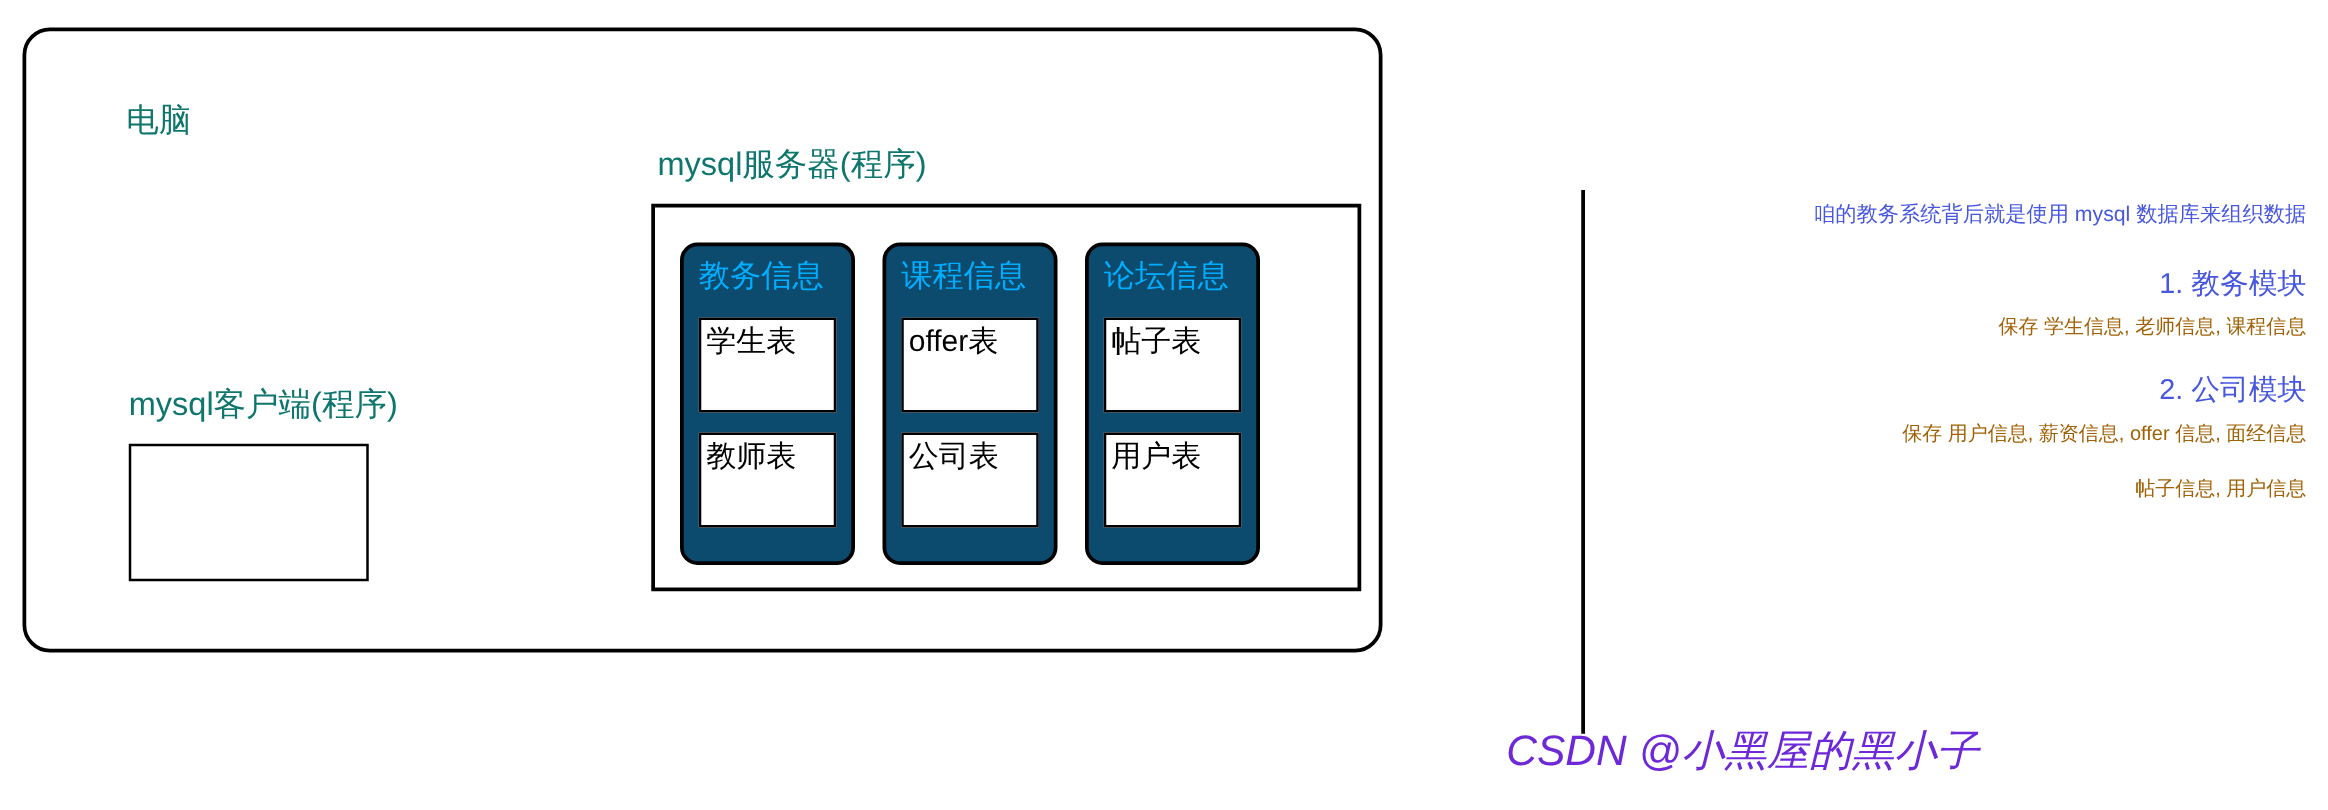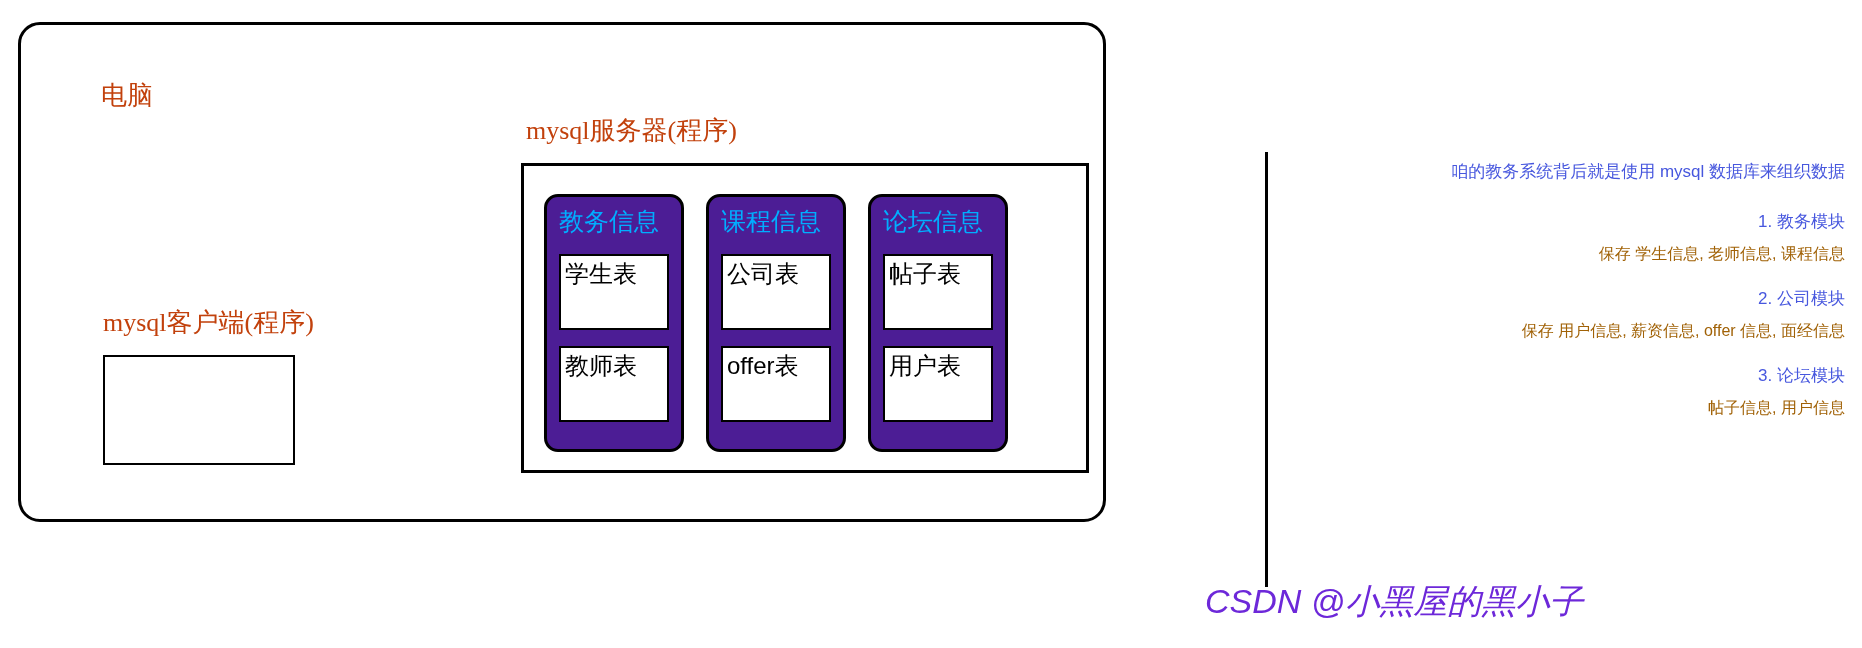--- a/index.html
+++ b/index.html
@@ -24,25 +24,24 @@
     width: 1088px;
     height: 500px;
     border: 3px solid #000000;
     border-radius: 22px;
     box-sizing: border-box;
     background: #ffffff;
   }
 
   .plain-label {
     position: absolute;
-    color: #c2410c;
+    color: #0f766e;
     font-size: 26px;
     line-height: 1;
     white-space: nowrap;
-    font-family: Liberation Serif, serif;
   }
 
   #computer-label { left: 80px; top: 58px; }
 
   #client-label   { left: 82px; top: 285px; text-align: right; }
 
   #client-box {
     position: absolute;
     left: 82px;
     top: 330px;
@@ -71,21 +70,21 @@
     gap: 22px;
   }
 
   
   .db-card {
     width: 140px;
     height: 258px;
     border: 3px solid #000000;
     border-radius: 14px;
     box-sizing: border-box;
-    background: #4c1d95;
+    background: #0c4a6e;
     padding: 10px 12px 0 12px;
     display: flex;
     flex-direction: column;
   }
   .db-title {
     color: #00AEFF;
     font-size: 25px;
     line-height: 1.15;
     white-space: nowrap;
     margin-bottom: 18px;
@@ -125,21 +124,21 @@
   #notes-headline {
     color: #4757DE;
     font-size: 17px;
     line-height: 1.4;
     white-space: nowrap;
     margin-bottom: 26px;
   }
   .note-item { margin-bottom: 22px; }
   .note-title {
     color: #4757DE;
-    font-size: 17px;
+    font-size: 23px;
     line-height: 1.4;
     margin-left: 10px;
     white-space: nowrap;
   }
   .note-detail {
     color: #a16207;
     font-size: 16px;
     line-height: 1.4;
     margin-left: 21px;
     margin-top: 9px;
@@ -175,22 +174,22 @@
   <div id="server-box">
 
     <div class="db-card">
       <div class="db-title">教务信息</div>
       <div class="table-box">学生表</div>
       <div class="table-box">教师表</div>
     </div>
 
     <div class="db-card">
       <div class="db-title">课程信息</div>
+      <div class="table-box">offer表</div>
       <div class="table-box">公司表</div>
-      <div class="table-box">offer表</div>
     </div>
 
     <div class="db-card">
       <div class="db-title">论坛信息</div>
       <div class="table-box">帖子表</div>
       <div class="table-box">用户表</div>
     </div>
 
   </div>
 </div>
@@ -205,19 +204,18 @@
     <div class="note-title">1. 教务模块</div>
     <div class="note-detail">保存 学生信息, 老师信息, 课程信息</div>
   </div>
 
   <div class="note-item">
     <div class="note-title">2. 公司模块</div>
     <div class="note-detail">保存 用户信息, 薪资信息, offer 信息, 面经信息</div>
   </div>
 
   <div class="note-item">
-    <div class="note-title">3. 论坛模块</div>
     <div class="note-detail">帖子信息, 用户信息</div>
   </div>
 
 </div>
 
 <div id="watermark">CSDN @小黑屋的黑小子</div>
 
 </body></html>

